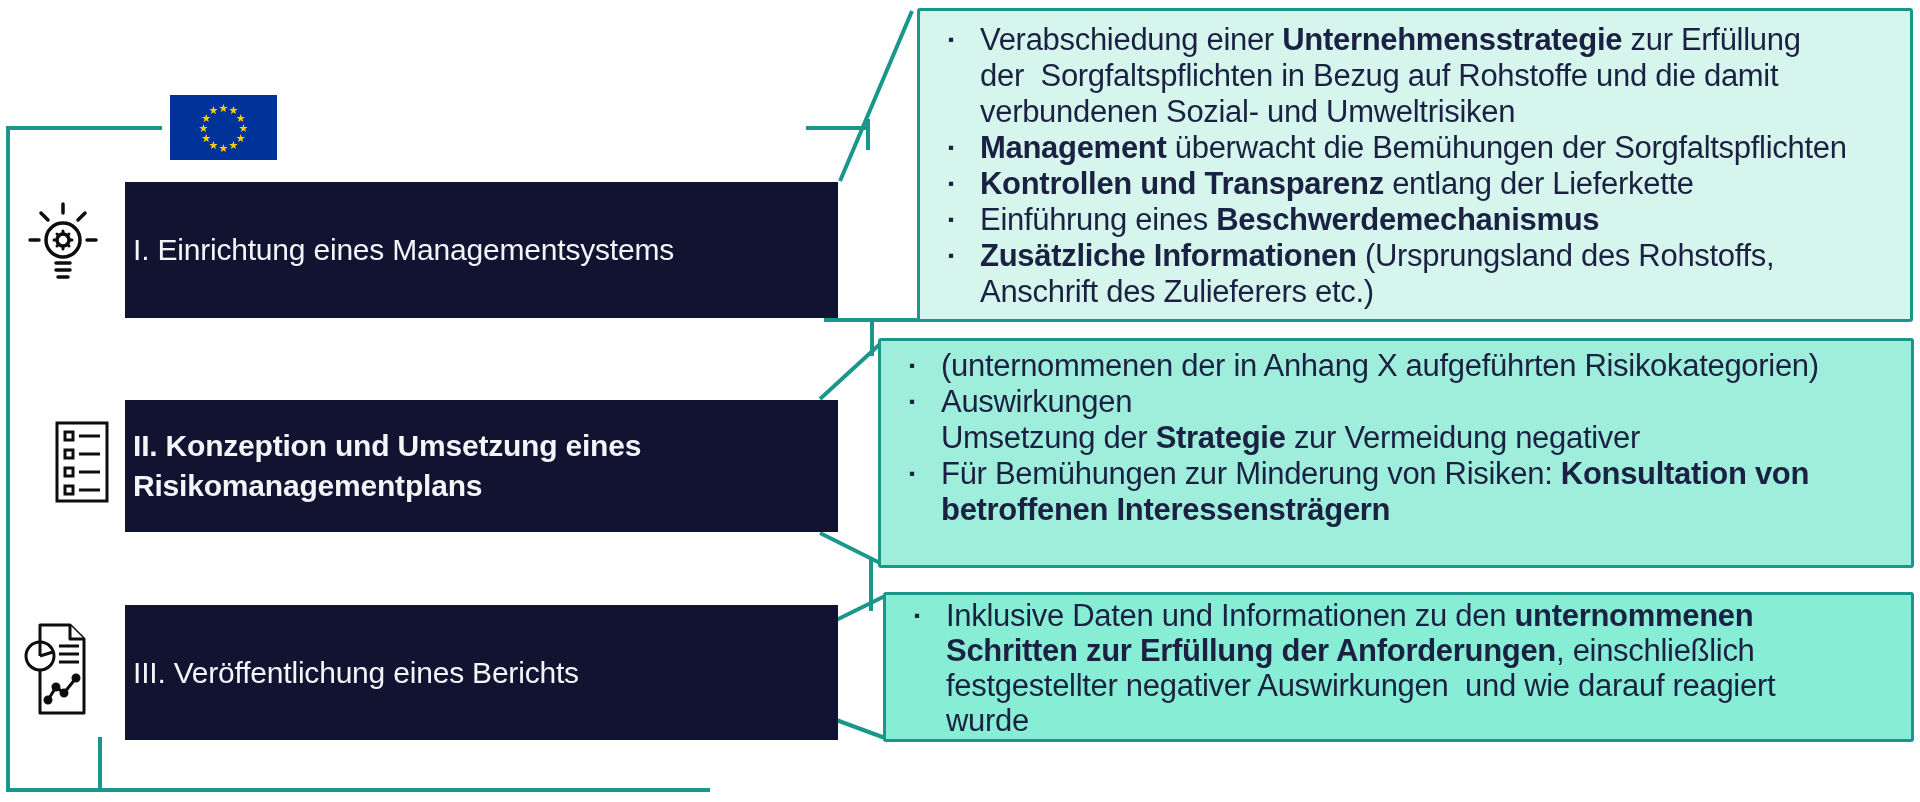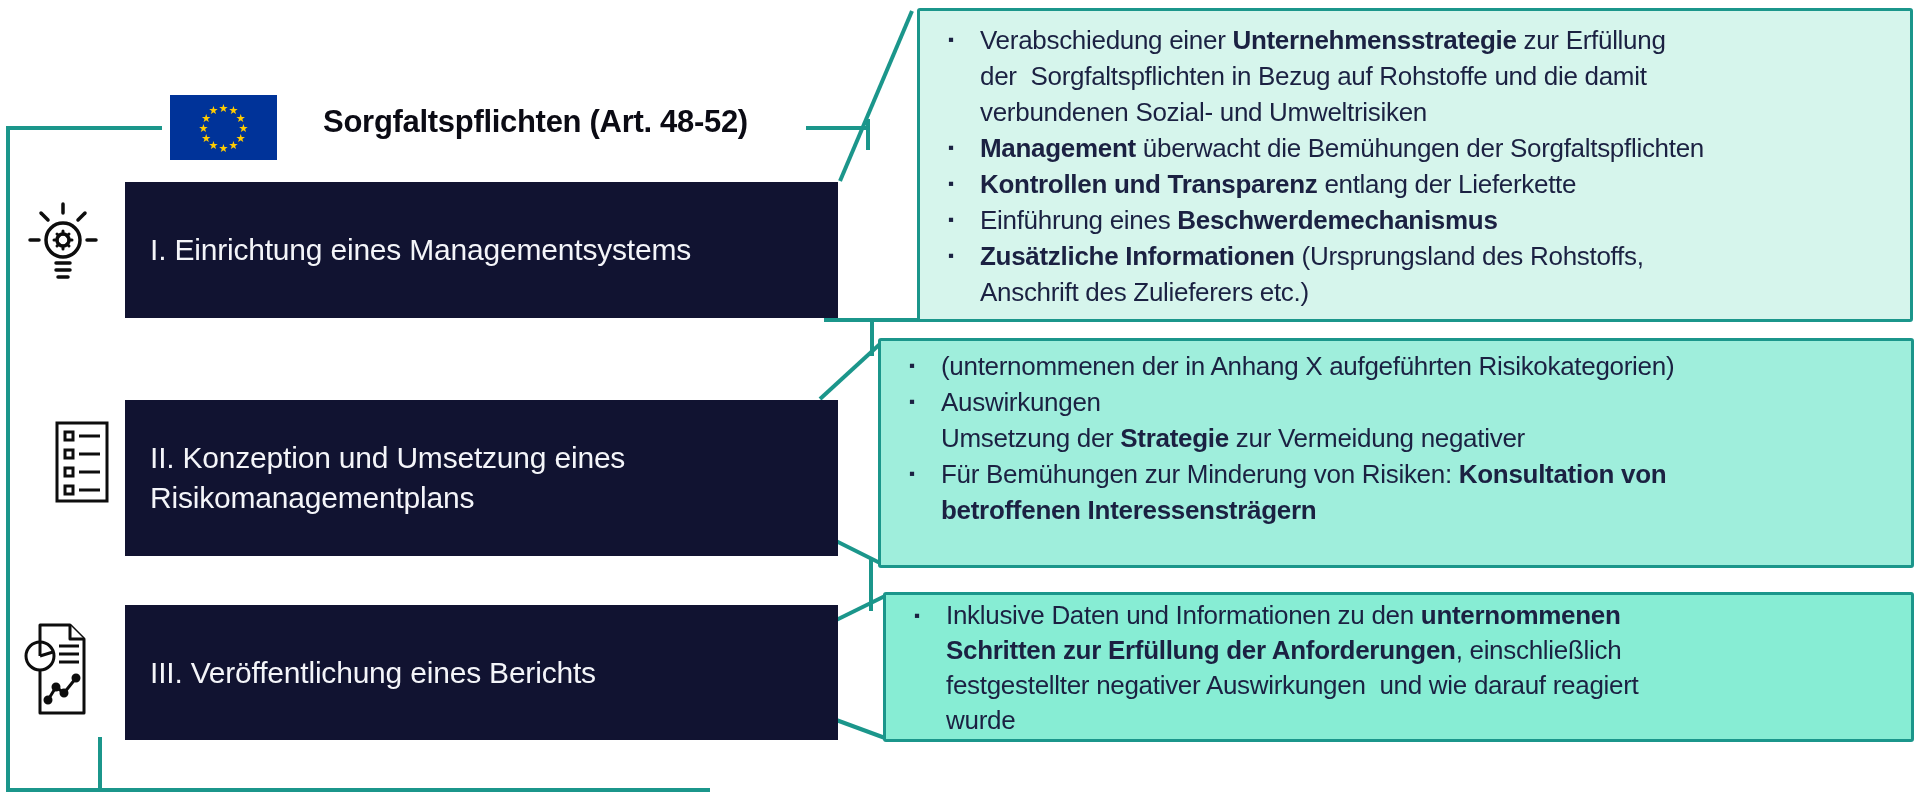--- a/index.html
+++ b/index.html
@@ -18,44 +18,44 @@
     font-family:"Liberation Sans",sans-serif;color:var(--ink);
   }
   .connector-svg{position:absolute;left:0;top:0;width:1920px;height:802px;}
   .title{
     position:absolute;left:268px;top:104px;width:535px;text-align:center;
     font-size:31px;font-weight:700;color:#0B0B14;letter-spacing:-0.3px;white-space:nowrap;
   }
   .flag{position:absolute;left:170px;top:95px;}
   .step-box{
     position:absolute;left:125px;width:713px;background:var(--navy);
-    display:flex;align-items:center;padding-left:25px;box-sizing:border-box;
+    display:flex;align-items:center;padding-left:8px;box-sizing:border-box;
     color:#F4F5F9;font-size:30px;letter-spacing:-0.2px;line-height:40px;
   }
   .step-1{top:182px;height:136px;}
-  .step-2{top:400px;height:156px;padding-right:120px;}
+  .step-2{top:400px;height:132px;padding-right:120px;font-weight:bold;}
   .step-3{top:605px;height:135px;}
   .icon{position:absolute;}
   .icon-1{left:28px;top:200px;}
   .icon-2{left:54px;top:420px;}
   .icon-3{left:24px;top:618px;}
   .callout{
     position:absolute;border:3px solid var(--teal);border-radius:3px;
     box-sizing:border-box;
   }
   .callout-1{left:917px;top:8px;width:996px;height:314px;padding:11px 10px 0 16px;}
   .callout-2{left:878px;top:338px;width:1036px;height:230px;padding:7px 10px 0 16px;}
   .callout-3{left:883px;top:592px;width:1031px;height:150px;padding:3px 10px 0 16px;}
   .bullet-row{display:flex;align-items:flex-start;}
   .bullet-marker{
     flex:0 0 44px;text-align:left;padding-left:12px;box-sizing:border-box;
     font-size:17px;line-height:36px;color:var(--ink);
   }
   .callout-3 .bullet-marker{line-height:35px;}
-  .bullet-text{flex:1;font-size:26px;letter-spacing:-0.3px;white-space:pre-wrap;}
+  .bullet-text{flex:1;font-size:31px;letter-spacing:-0.3px;white-space:pre-wrap;}
   .bullet-line{line-height:36px;}
   .callout-3 .bullet-line{line-height:35px;}
   .bullet-text .b{font-weight:700;}
 </style>
 </head>
 <body>
 
 <div class="stage">
 
   <svg class="connector-svg" viewBox="0 0 1920 802" fill="none" stroke="#1B968B" stroke-width="4">
@@ -90,21 +90,20 @@
         <text x="63.5" y="53.8">★</text>
       <text x="53.5" y="56.5">★</text>
         <text x="43.5" y="53.8">★</text>
       <text x="36.2" y="46.5">★</text>
         <text x="33.5" y="36.5">★</text>
       <text x="36.2" y="26.5">★</text>
         <text x="43.5" y="19.2">★</text>
     </g>
   </svg>
 
-  <div class="title">Sorgfaltspflichten (Art. 48-52)</div>
 
   <svg class="icon icon-1" width="70" height="90" viewBox="0 0 70 90" fill="none" stroke="#0D0D0D" stroke-width="3.5" stroke-linecap="round">
     <line x1="35" y1="4" x2="35" y2="13"></line>
     <line x1="13" y1="13" x2="20" y2="20"></line>
     <line x1="57" y1="13" x2="50" y2="20"></line>
     <line x1="2" y1="40" x2="11" y2="40"></line>
     <line x1="59" y1="40" x2="68" y2="40"></line>
     <circle cx="35" cy="40" r="17"></circle>
     <circle cx="35" cy="40" r="6"></circle>
     <g stroke-width="3">

